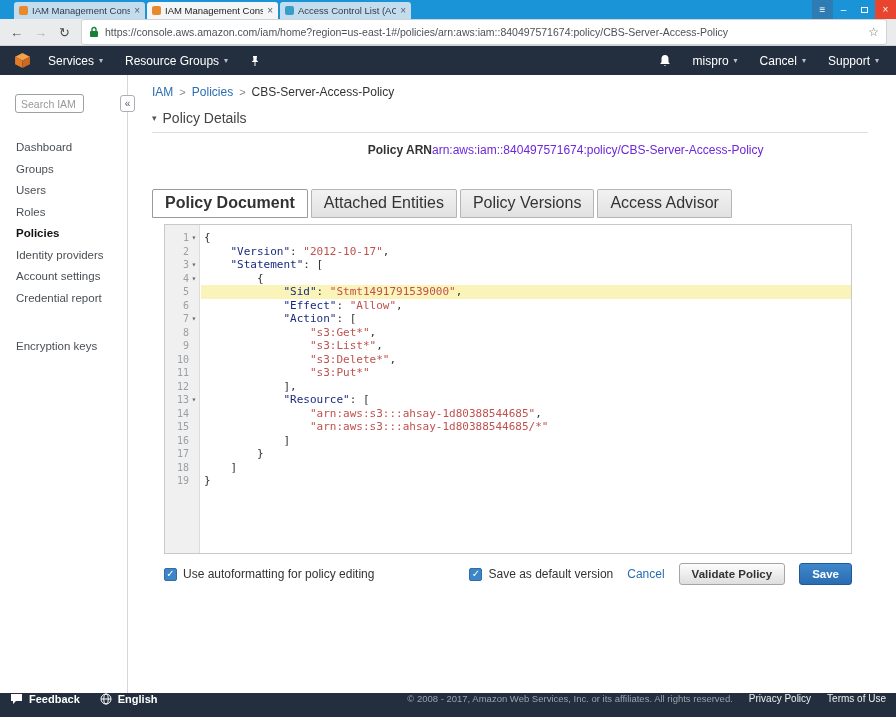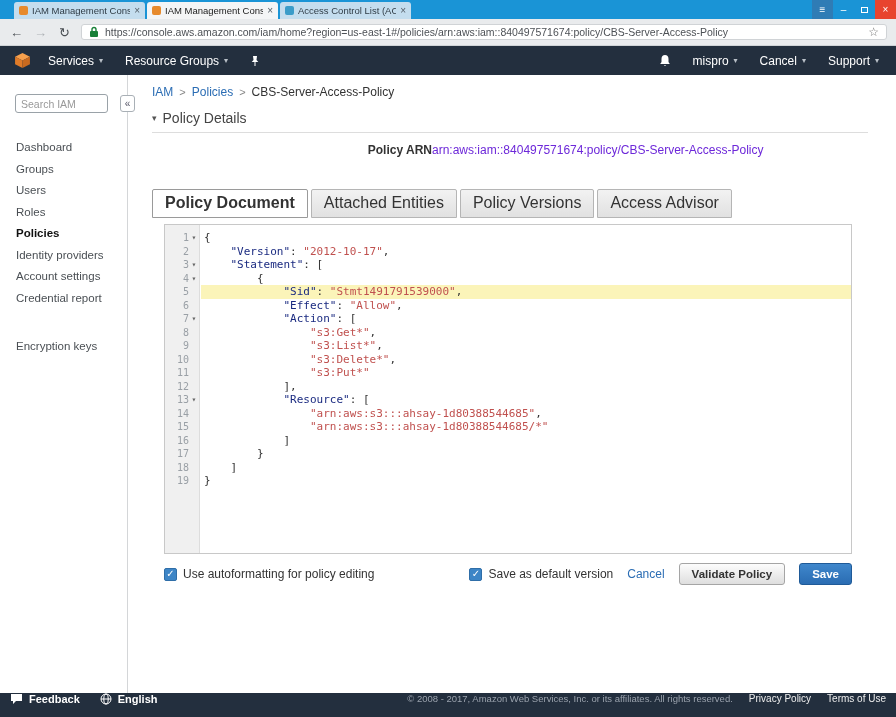--- a/index.html
+++ b/index.html
@@ -18,35 +18,35 @@
   .wincontrols{position:absolute;right:0;top:0;height:19px;display:flex;}
   .wc{width:21px;height:19px;display:flex;align-items:center;justify-content:center;color:#fff;font-size:10px;cursor:pointer;}
   .wc.menu{background:#2f7cb5;}
   .wc.close{background:#e8442e;}
   .maxbox{width:7px;height:6px;border:1px solid #fff;display:inline-block;}
 
   
   .navbar{height:27px;background:#e9ebed;border-bottom:1px solid #cfd3d6;display:flex;align-items:center;padding:0 9px;gap:9px;}
   .navicon{font-size:13px;color:#4a4f54;width:15px;text-align:center;cursor:pointer;}
   .navicon.disabled{color:#aeb2b6;}
-  .urlbar{flex:1;height:16px;background:#fff;border:1px solid #d0d3d6;border-radius:3px;display:flex;align-items:center;padding:0 7px;gap:6px;}
+  .urlbar{flex:1;height:26px;background:#fff;border:1px solid #d0d3d6;border-radius:3px;display:flex;align-items:center;padding:0 7px;gap:6px;}
   .url{flex:1;font-size:10.5px;color:#4d5156;white-space:nowrap;overflow:hidden;text-overflow:ellipsis;}
   .star{font-size:12px;color:#777;cursor:pointer;line-height:1;}
 
   
   .awsnav{height:29px;background:#232f3e;display:flex;align-items:center;color:#fff;font-size:12px;padding:0 6px;}
   .aws-logo{margin:0 6px 0 8px;display:flex;align-items:center;cursor:pointer;}
   .nav-item{padding:0 11px;height:29px;display:flex;align-items:center;gap:5px;cursor:pointer;white-space:nowrap;}
   .caret{font-size:8px;color:#b9c0c8;}
   .nav-right{margin-left:auto;display:flex;align-items:center;}
 
   
   .bodyarea{position:absolute;top:75px;bottom:24px;left:0;right:0;display:flex;background:#fff;}
   .sidebar{width:128px;border-right:1px solid #d4d6d8;position:relative;flex:0 0 auto;background:#fff;}
-  .search-input{margin:19px 0 0 15px;width:93px;height:19px;border:1px solid #9aa2a8;border-radius:3px;font-size:10.5px;padding:0 5px;color:#555;font-family:inherit;background:#fff;}
+  .search-input{margin:19px 0 0 15px;width:69px;height:19px;border:1px solid #9aa2a8;border-radius:3px;font-size:10.5px;padding:0 5px;color:#555;font-family:inherit;background:#fff;}
   .search-input::placeholder{color:#999;}
   .collapse-handle{position:absolute;right:-8px;top:20px;width:15px;height:17px;background:#fff;border:1px solid #a9b0b6;border-radius:3px;font-size:10px;color:#556;display:flex;align-items:center;justify-content:center;z-index:2;cursor:pointer;}
   .sidebar-nav{margin-top:24px;}
   .sitem{height:21.5px;line-height:21.5px;padding-left:16px;font-size:11.5px;color:#4a4f54;cursor:pointer;white-space:nowrap;}
   .sitem.sel{font-weight:bold;color:#111;}
   .sitem.sep{margin-top:27px;}
 
   .main{flex:1;padding:0 28px 0 24px;position:relative;overflow:hidden;}
   .breadcrumb{margin-top:10px;font-size:12px;display:flex;gap:6px;align-items:center;}
   .blink{color:#2b6db4;cursor:pointer;}

